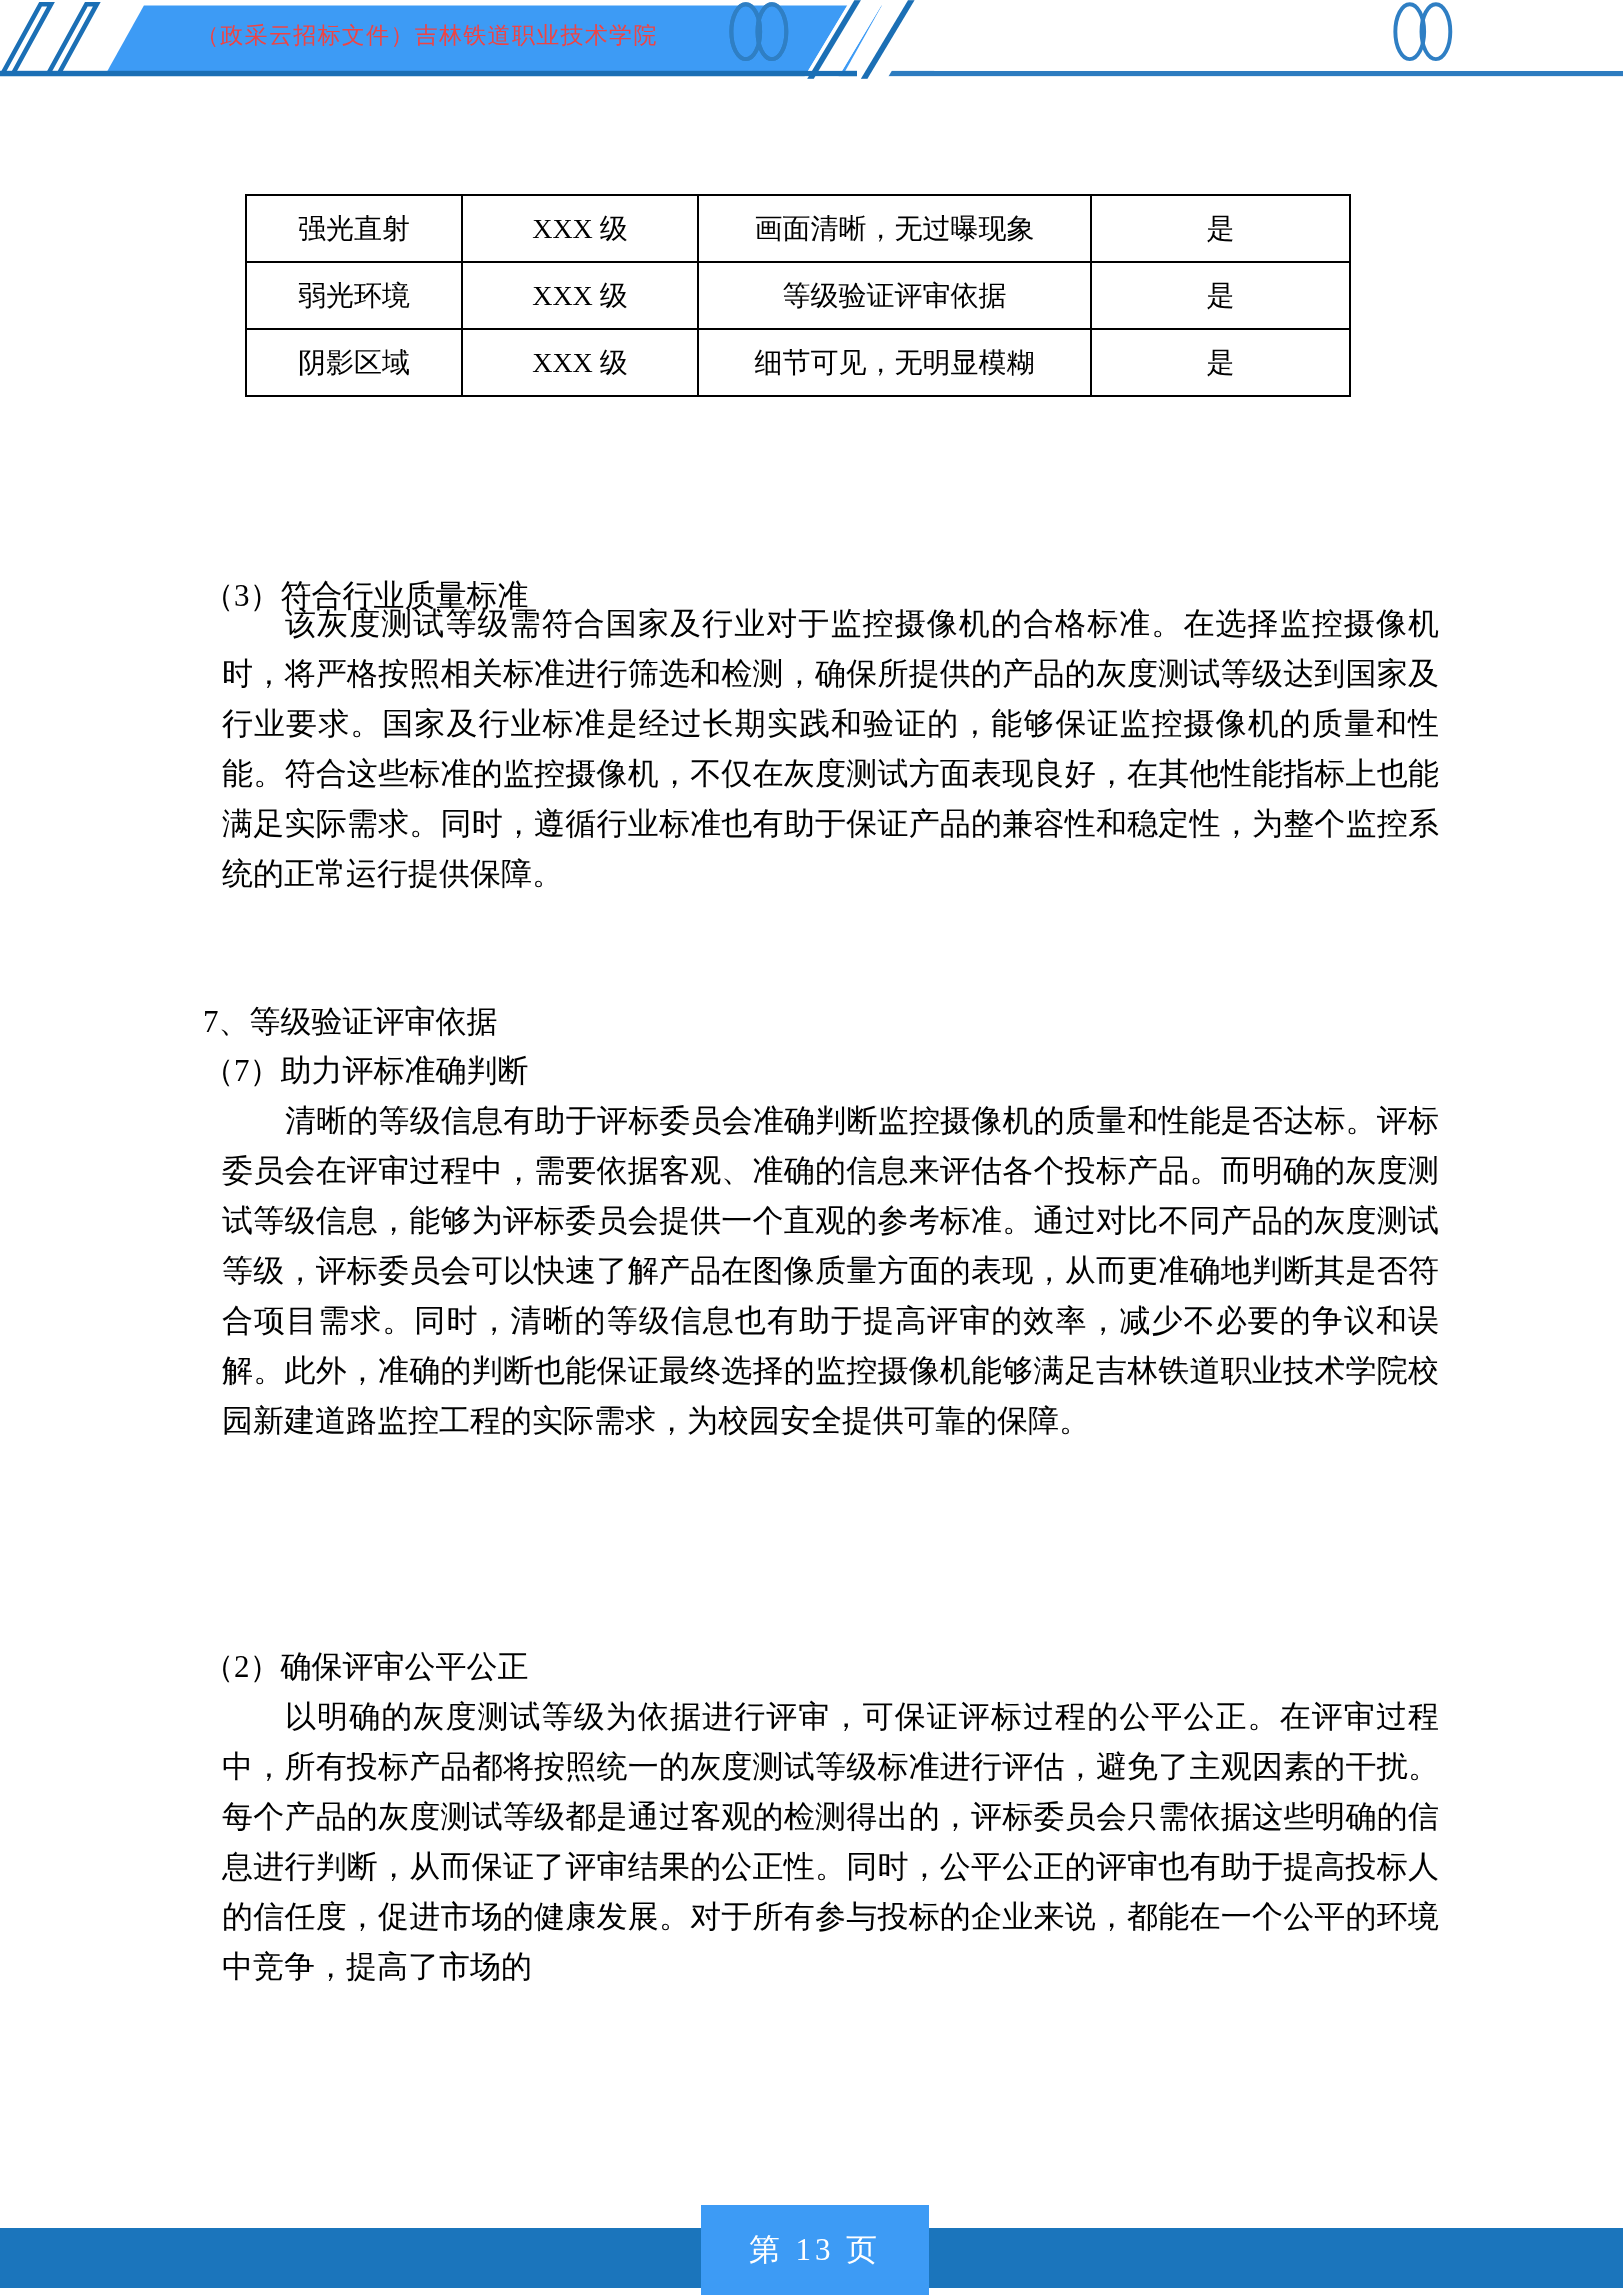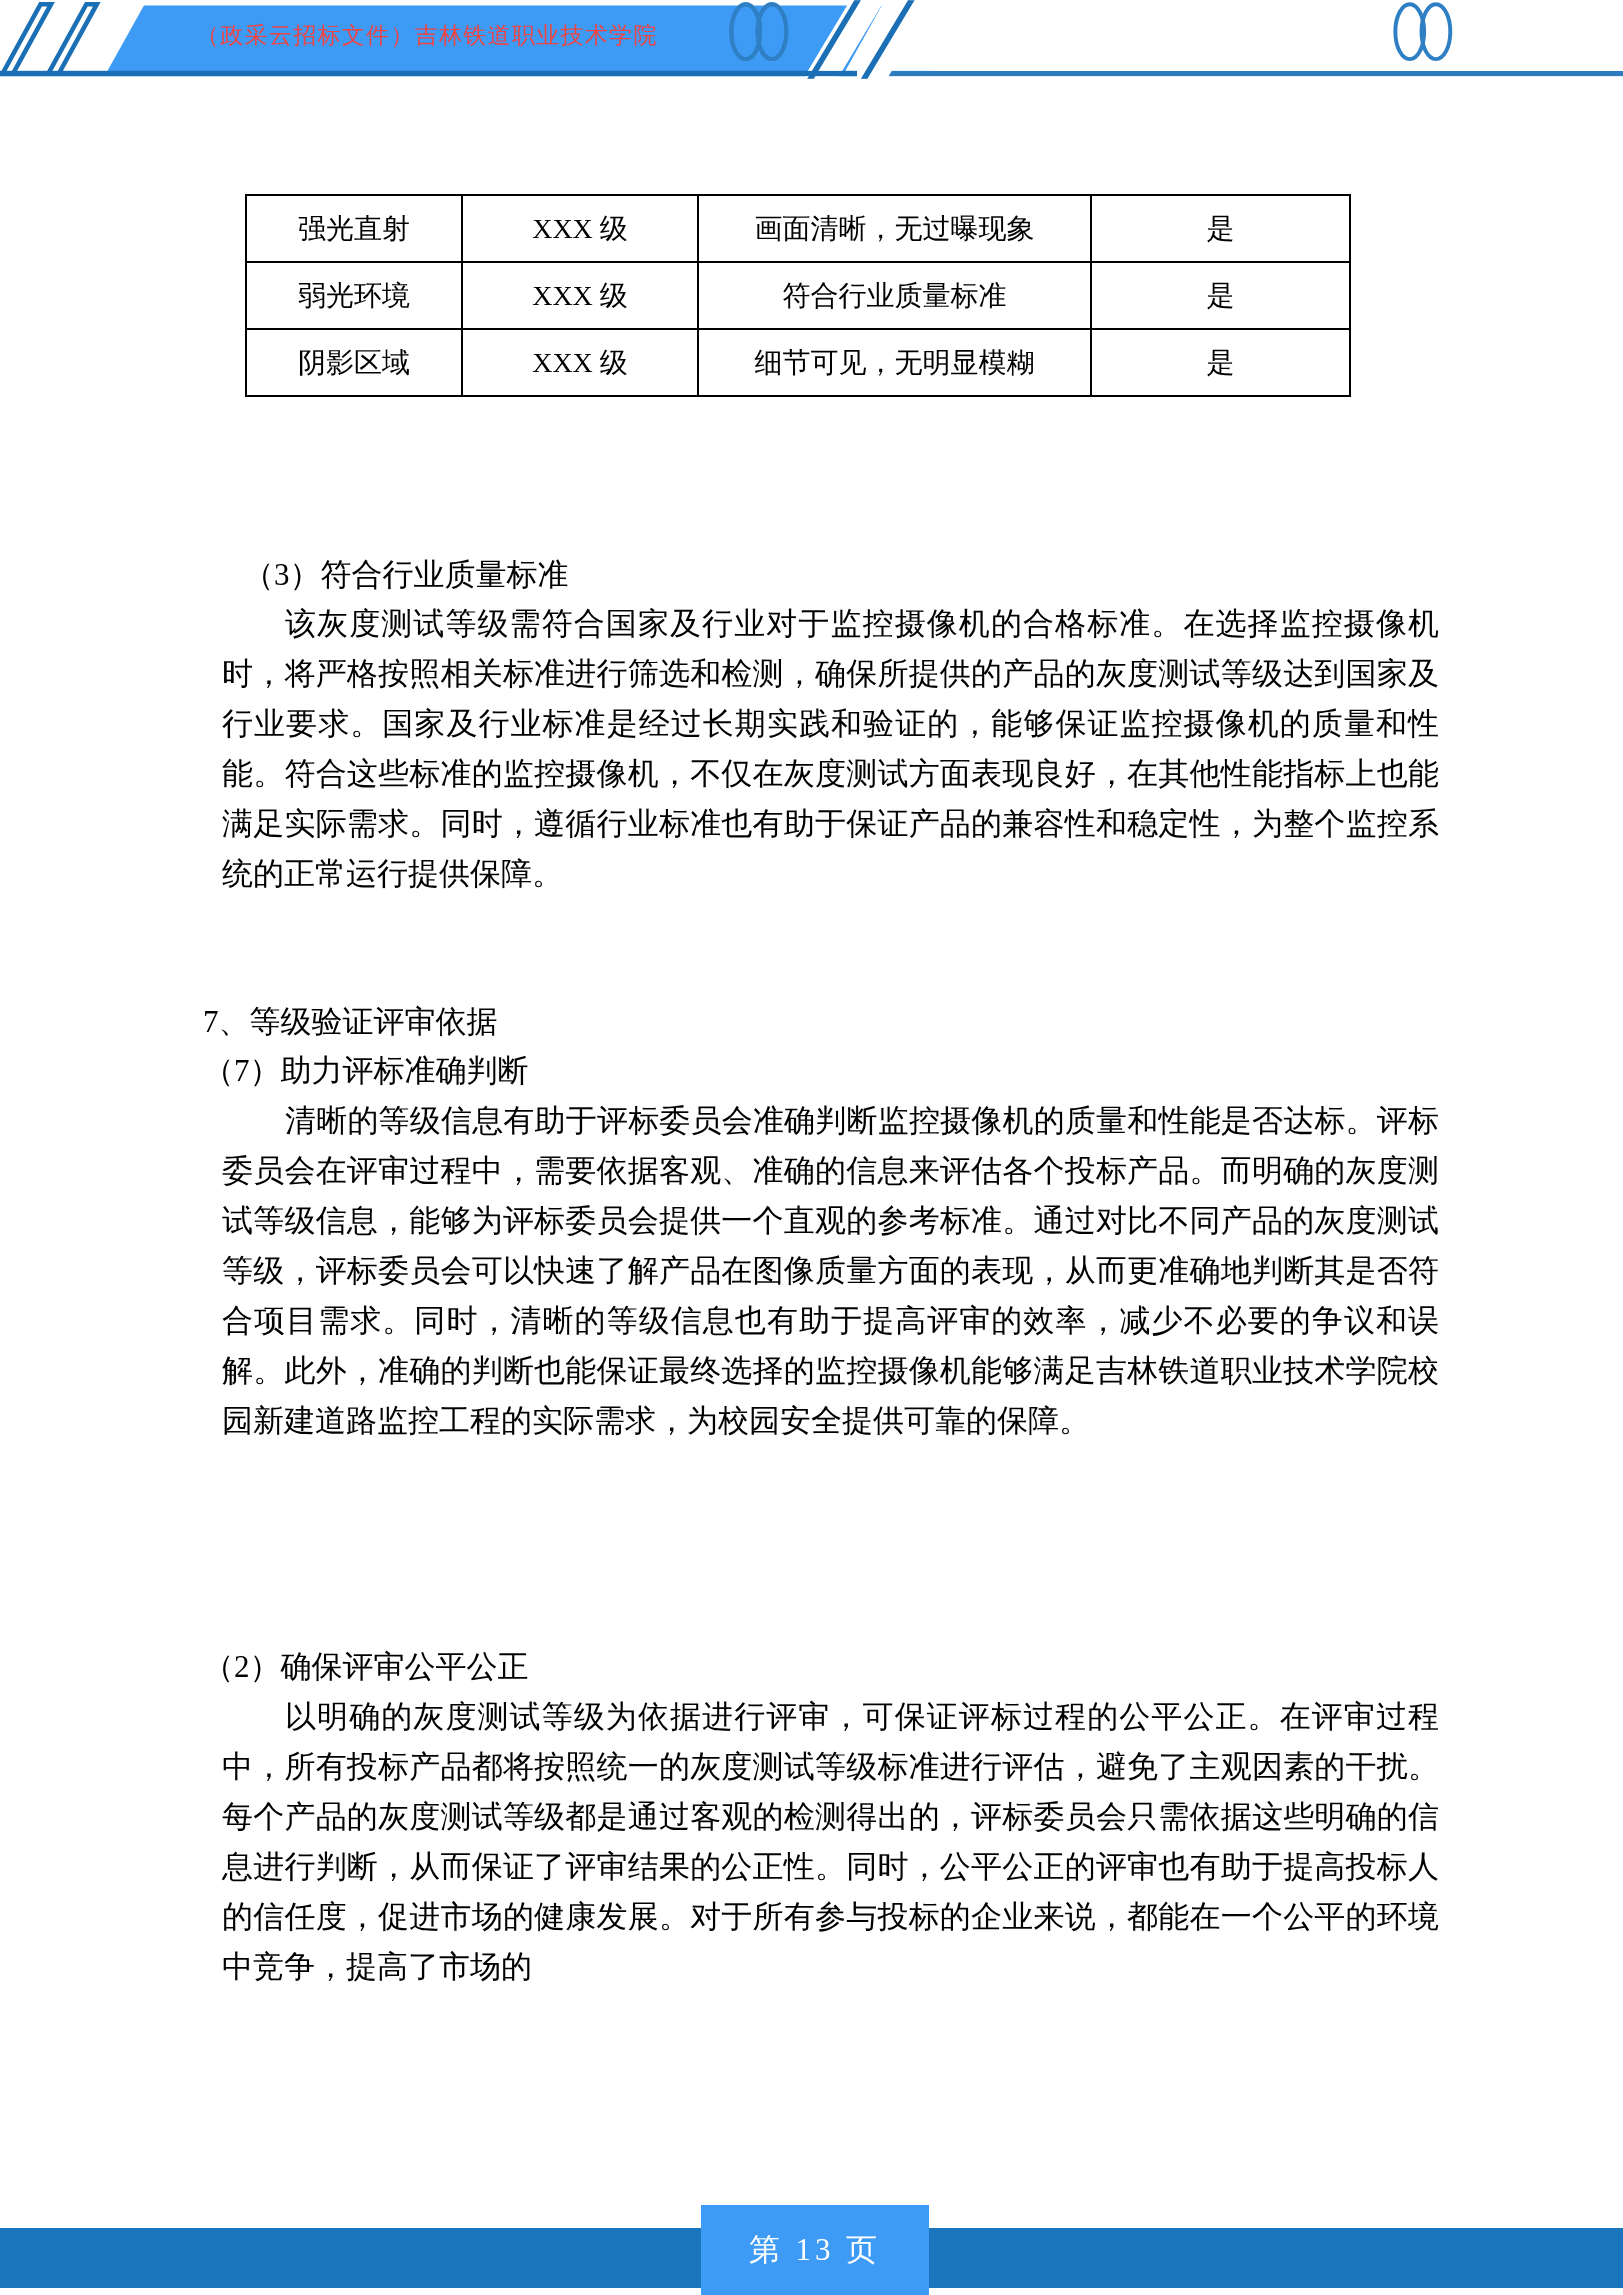--- a/index.html
+++ b/index.html
@@ -195,33 +195,33 @@
     <tbody>
       <tr>
         <td>强光直射</td>
         <td>XXX 级</td>
         <td>画面清晰，无过曝现象</td>
         <td>是</td>
       </tr>
       <tr>
         <td>弱光环境</td>
         <td>XXX 级</td>
-        <td>符合行业质量标准</td>
+        <td>等级验证评审依据</td>
         <td>是</td>
       </tr>
       <tr>
         <td>阴影区域</td>
         <td>XXX 级</td>
         <td>细节可见，无明显模糊</td>
         <td>是</td>
       </tr>
     </tbody>
   </table>
 
-  <div class="heading" style="top:550px;margin-left:40px;">（3）符合行业质量标准</div>
+  <div class="heading" style="top:571px;">（3）符合行业质量标准</div>
 
   <div class="para indent" style="top:599px;">该灰度测试等级需符合国家及行业对于监控摄像机的合格标准。在选择监控摄像机时，将严格按照相关标准进行筛选和检测，确保所提供的产品的灰度测试等级达到国家及行业要求。国家及行业标准是经过长期实践和验证的，能够保证监控摄像机的质量和性能。符合这些标准的监控摄像机，不仅在灰度测试方面表现良好，在其他性能指标上也能满足实际需求。同时，遵循行业标准也有助于保证产品的兼容性和稳定性，为整个监控系统的正常运行提供保障。</div>
 
   <div class="heading" style="top:997px;">7、等级验证评审依据</div>
 
   <div class="heading" style="top:1046px;">（7）助力评标准确判断</div>
 
   <div class="para indent" style="top:1096px;">清晰的等级信息有助于评标委员会准确判断监控摄像机的质量和性能是否达标。评标委员会在评审过程中，需要依据客观、准确的信息来评估各个投标产品。而明确的灰度测试等级信息，能够为评标委员会提供一个直观的参考标准。通过对比不同产品的灰度测试等级，评标委员会可以快速了解产品在图像质量方面的表现，从而更准确地判断其是否符合项目需求。同时，清晰的等级信息也有助于提高评审的效率，减少不必要的争议和误解。此外，准确的判断也能保证最终选择的监控摄像机能够满足吉林铁道职业技术学院校园新建道路监控工程的实际需求，为校园安全提供可靠的保障。</div>
 
   <div class="heading" style="top:1642px;">（2）确保评审公平公正</div>

